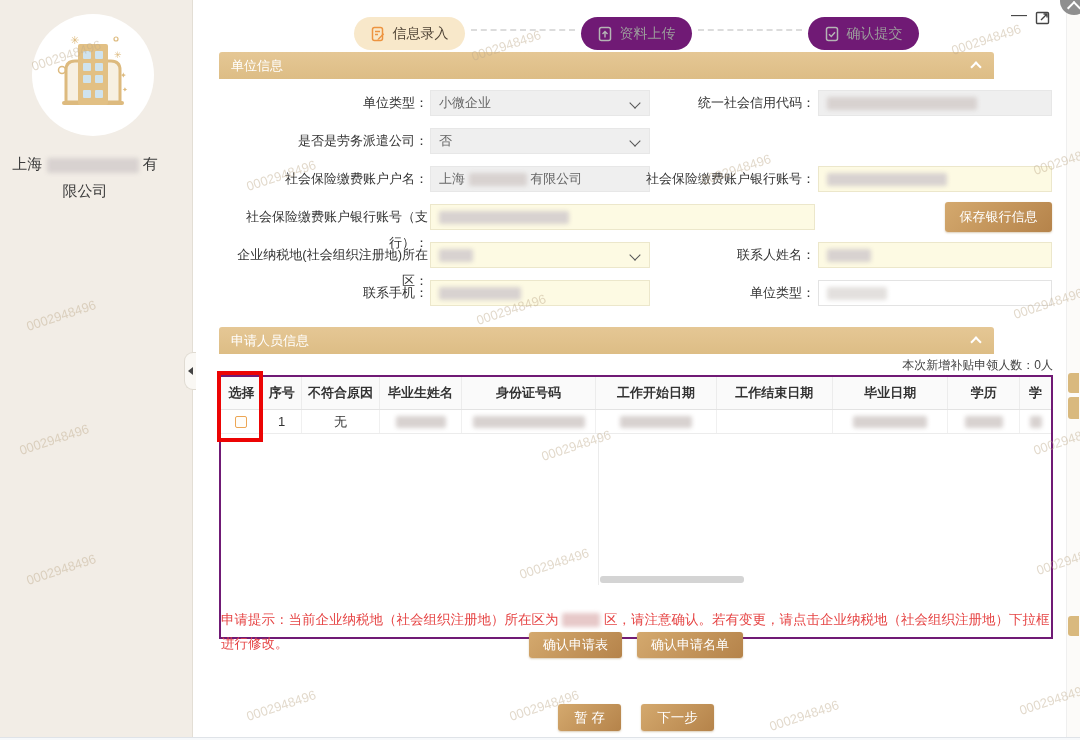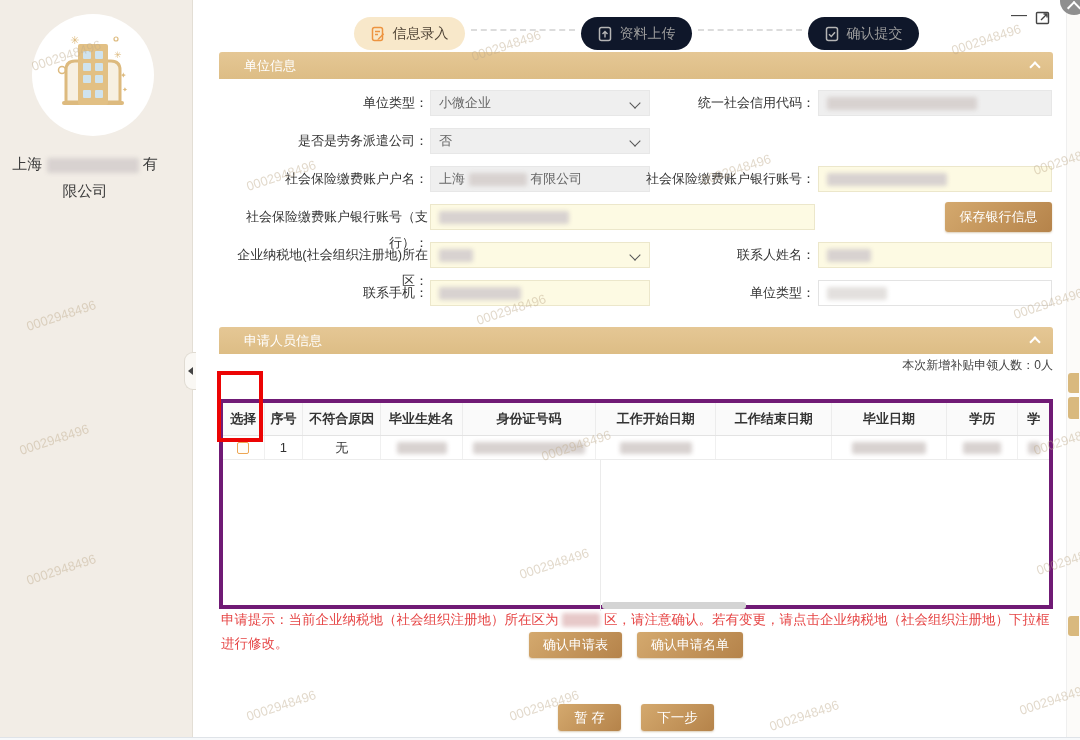--- a/index.html
+++ b/index.html
@@ -38,27 +38,27 @@
     border-radius:50%; background:#8f8f8f; z-index:4; }
   .corner-circle:after{ content:""; position:absolute; left:9px; top:16px; width:8px; height:8px;
     border-top:2px solid #fff; border-right:2px solid #fff; transform:rotate(-45deg); }
 
   
   .stepper { position:absolute; left:0; top:9px; width:834px; display:flex;
     align-items:center; justify-content:center; }
   .pill { height:33px; border-radius:17px; display:flex; align-items:center;
     padding:10px 16px; gap:7px; font-size:14px;margin-top:8px; }
   .pill.active { background:#f8e8ca; color:#4f4335; }
-  .pill.idle { background:#0f172a; color:#9b9b9b; }
+  .pill.idle { background:#701a75; color:#9b9b9b; }
   .connector { width:104px; border-top:2px dashed #dcdcdc; margin:0 6px; }
 
   
-  .sec-hd { position:absolute; left:0; width:834px; height:27px;
+  .sec-hd { position:absolute; left:0; width:775px; height:27px;
     background:linear-gradient(#e5c795,#ddbd85); border-radius:3px 3px 0 0;
-    color:#fff; font-size:13px; display:flex; align-items:center; padding-left:25px; }
+    color:#fff; font-size:13px; display:flex; align-items:center; padding-left:12px; }
   .chev-up { position:absolute; right:14px; top:11px; width:8px; height:8px;
     border-top:2px solid #fff; border-right:2px solid #fff; transform:rotate(-45deg); cursor:pointer; }
 
   
   .frow { position:absolute; height:26px; font-size:13px; color:#333; }
   .flabel { position:absolute; top:0; height:26px; line-height:26px; text-align:right; }
   .la { left:0; width:209px; }
   .lb { left:380px; width:216px; }
   .ctrl { position:absolute; top:0; height:26px; line-height:24px; padding:0 8px;
     font-size:13px; color:#666; border:1px solid #e4e4e4; }
@@ -73,22 +73,22 @@
     border-left:1.6px solid #555; border-bottom:1.6px solid #555; transform:rotate(-45deg); }
 
   .btn { display:inline-flex; align-items:center; justify-content:center;
     color:#fff; background:linear-gradient(135deg,#d4a96e,#b5834a);
     border-radius:3px; font-size:13px; cursor:pointer; box-shadow:0 1px 2px rgba(150,110,50,.35); }
   .save-bank { position:absolute; left:726px; top:202px; width:107px; height:30px; }
 
   
   .count-note { position:absolute; left:0; top:357px; width:834px; text-align:right;
     font-size:12px; color:#444; }
-  .tbl { position:absolute; left:0; top:375px; width:834px; height:210px;
-    border:4px solid #701a75; background:#fff;margin-top:24px; }
+  .tbl { position:absolute; left:0; top:375px; width:834px; height:264px;
+    border:2px solid #701a75; background:#fff; }
   .thead { display:flex; height:33px; background:#fafafa; border-bottom:1px solid #e3e3e3; }
   .th { display:flex; align-items:center; justify-content:center; font-size:13px;
     font-weight:bold; color:#333; border-right:1px solid #ececec; overflow:hidden; }
   .trow { display:flex; height:24px; border-bottom:1px solid #ececec; }
   .td { display:flex; align-items:center; justify-content:center; font-size:13px;
     color:#333; border-right:1px solid #f0f0f0; overflow:hidden; }
   .c0{width:42px;} .c1{width:39px;} .c2{width:79px;} .c3{width:82px;} .c4{width:135px;}
   .c5{width:121px;} .c6{width:117px;} .c7{width:116px;} .c8{width:72px;} .c9{width:31px;border-right:none;}
   .tbody-empty { position:relative; height:151px; }
   .vline { position:absolute; left:377px; top:0; bottom:0; border-left:1px solid #ebebeb; }

